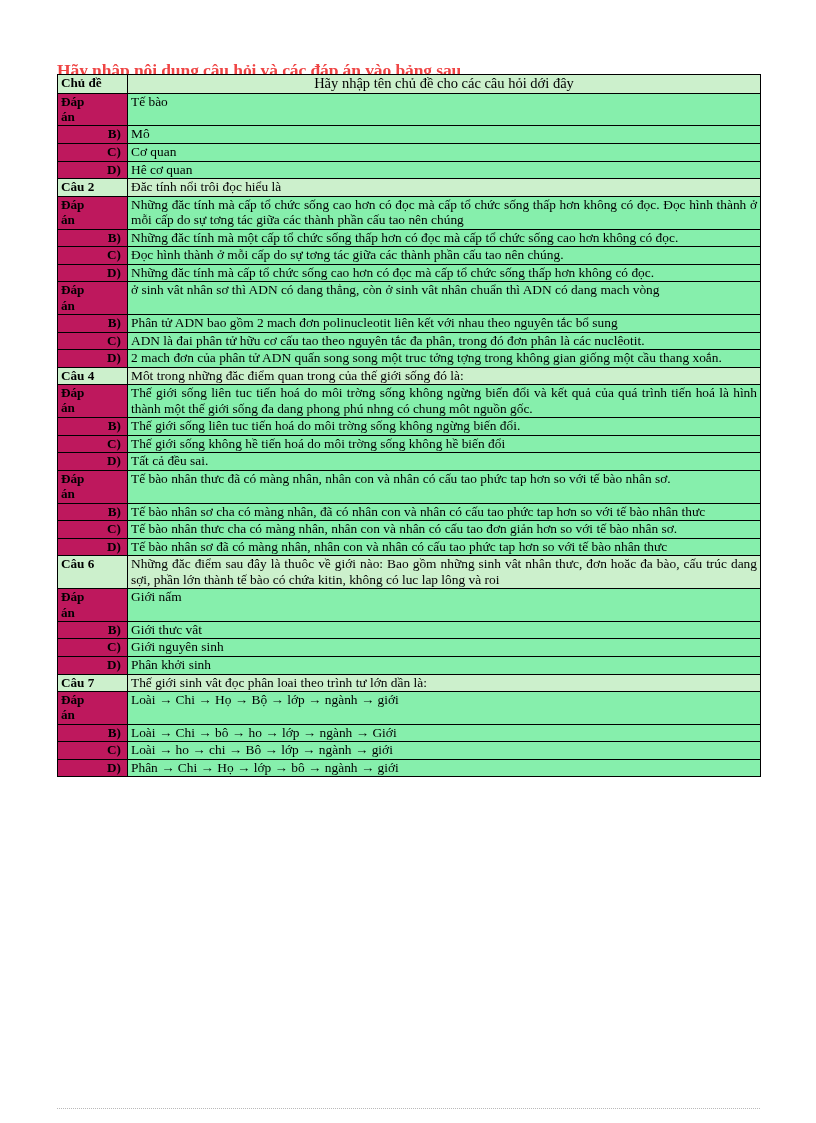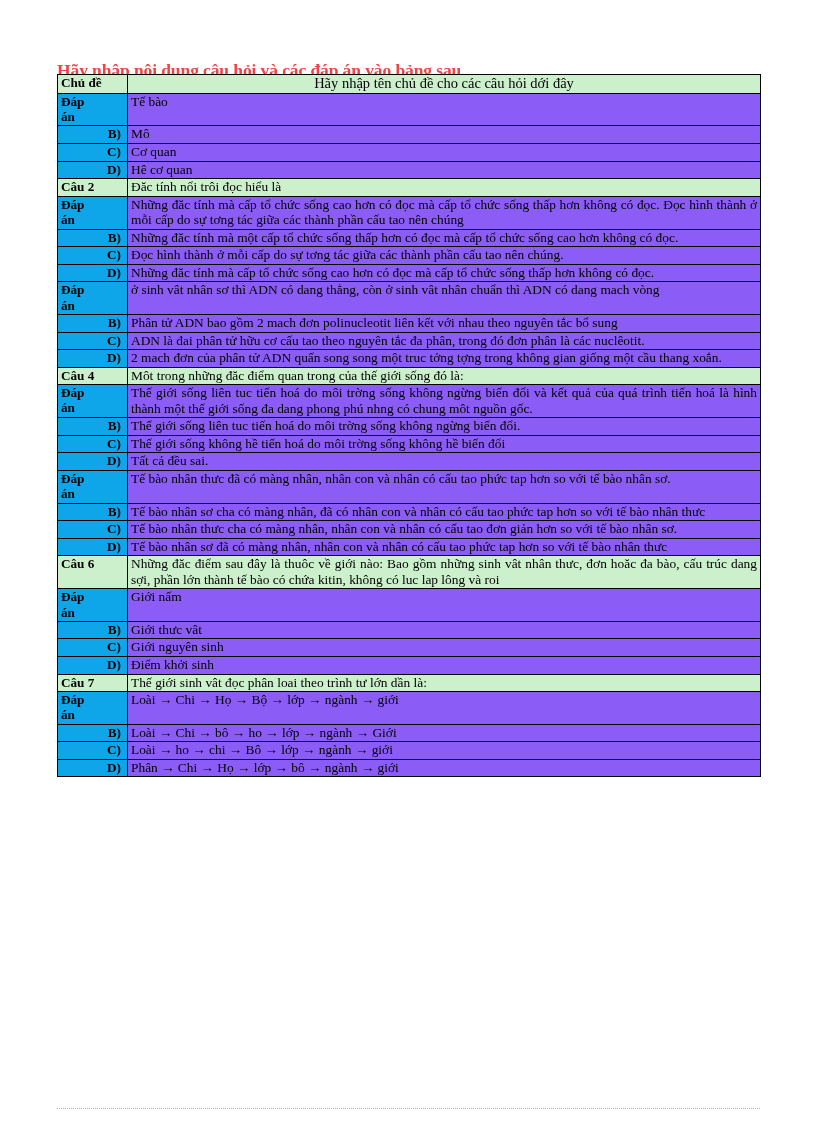--- a/index.html
+++ b/index.html
@@ -57,22 +57,22 @@
     font-weight: bold;
     padding: 1px 3px 1px 3px;
     white-space: normal;
     font-size: 13.2px;
   }
   td.lbl.opt {
     text-align: right;
     padding-right: 6px;
   }
   .green { background: #ccf0cc; }
-  .yellow { background: #0ea5e9; }
-  .white { background: #8b5cf6; margin-left: 20px; }
+  .yellow { background: #be185d; }
+  .white { background: #86efac; margin-left: 20px; }
 
   td.body {
     text-align: justify;
     text-justify: inter-word;
     padding-left: 6px;
     padding-right: 5px;
   }
   .ital { }
 
   .header-topic-cell {
@@ -227,21 +227,21 @@
         <tr>
           <td class="lbl yellow opt">B)</td>
           <td class="body white">Giới thưc vât</td>
         </tr>
         <tr>
           <td class="lbl yellow opt">C)</td>
           <td class="body white">Giới nguyên sinh</td>
         </tr>
         <tr>
           <td class="lbl yellow opt">D)</td>
-          <td class="body white">Điểm khởi sinh</td>
+          <td class="body white">Phân khởi sinh</td>
         </tr>
         <tr>
           <td class="lbl green">Câu 7</td>
           <td class="body green">Thế giới sinh vât đọc   phân loai theo trình tư lớn dần là:</td>
         </tr>
         <tr>
           <td class="lbl yellow">
             <div>Đáp</div>
             <div>án</div>
           </td>

